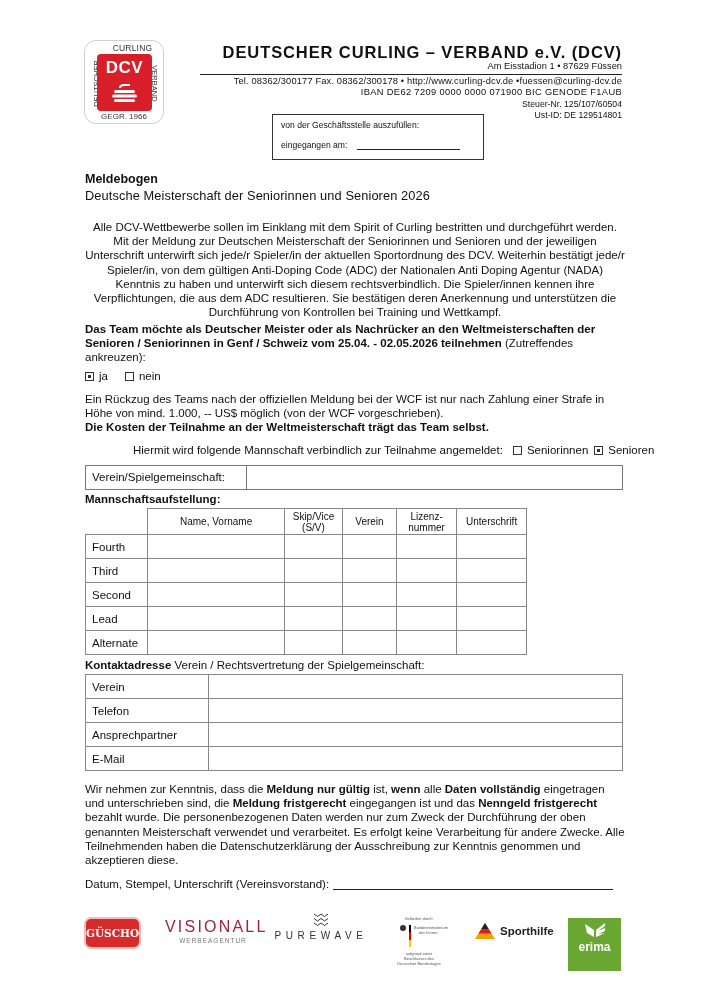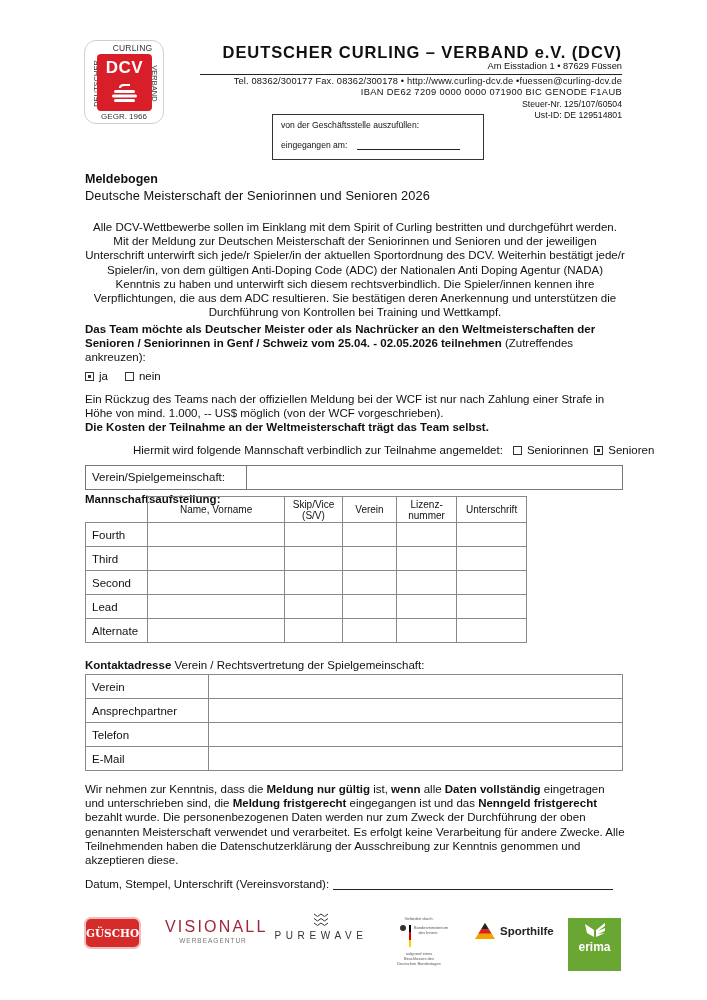--- a/index.html
+++ b/index.html
@@ -50,21 +50,21 @@
 
   
   .verein-box { left: 85px; top: 465px; width: 538px; height: 25px; border: 1px solid #777; display: flex; }
   .verein-box .lbl { width: 161px; border-right: 1px solid #777; padding: 5px 6px; font-size: 11.5px; }
 
   .mann-title { left: 85px; top: 493px; font-size: 11.5px; font-weight: bold; }
 
   table.grid { border-collapse: collapse; font-size: 11.5px; }
   table.grid td, table.grid th { border: 1px solid #888; font-weight: normal; }
 
-  .team { left: 85px; top: 496px; width: 442px; }
+  .team { left: 85px; top: 508px; width: 442px; }
   .team th { height: 26px; font-size: 10px; text-align: center; line-height: 11px; }
   .team td { height: 24px; }
   .team td.role { padding-left: 6px; }
   .team th.blank { border: none; border-bottom: 1px solid #888; border-right: 1px solid #888; }
 
   .kontakt-title { left: 85px; top: 659px; font-size: 11.5px; }
   .kontakt { left: 85px; top: 674px; width: 538px; }
   .kontakt td { height: 24px; }
   .kontakt td.lbl { width: 123px; padding-left: 6px; }
 
@@ -234,25 +234,25 @@
   <b>Kontaktadresse</b><span> Verein / Rechtsvertretung der Spielgemeinschaft:</span>
 </div>
 
 <table class="abs grid kontakt">
   <tbody>
       <tr>
     <td class="lbl">Verein</td>
     <td></td>
   </tr>
   <tr>
+    <td class="lbl">Telefon</td>
+    <td></td>
+  </tr>
+  <tr>
     <td class="lbl">Ansprechpartner</td>
-    <td></td>
-  </tr>
-  <tr>
-    <td class="lbl">Telefon</td>
     <td></td>
   </tr>
   <tr>
     <td class="lbl">E-Mail</td>
     <td></td>
   </tr>
 </tbody>
   </table>
 
 <div class="abs para p4"><span>Wir nehmen zur Kenntnis, dass die </span><b>Meldung nur gültig</b><span> ist, </span><b>wenn</b><span> alle </span><b>Daten vollständig</b><span> eingetragen und unterschrieben sind, die </span><b>Meldung fristgerecht</b><span> eingegangen ist und das </span><b>Nenngeld fristgerecht</b><span> bezahlt wurde. Die personenbezogenen Daten werden nur zum Zweck der Durchführung der oben genannten Meisterschaft verwendet und verarbeitet. Es erfolgt keine Verarbeitung für andere Zwecke. Alle Teilnehmenden haben die Datenschutzerklärung der Ausschreibung zur Kenntnis genommen und akzeptieren diese.</span></div>

